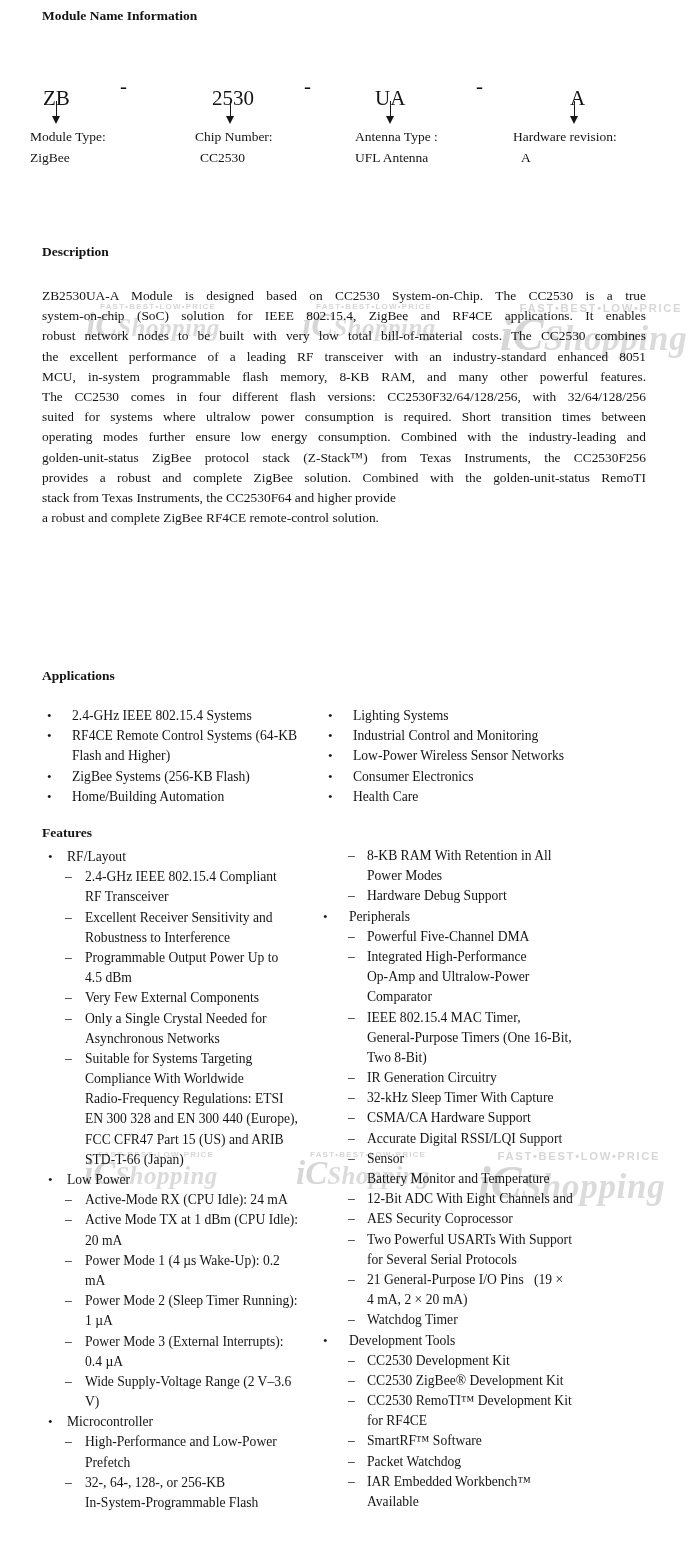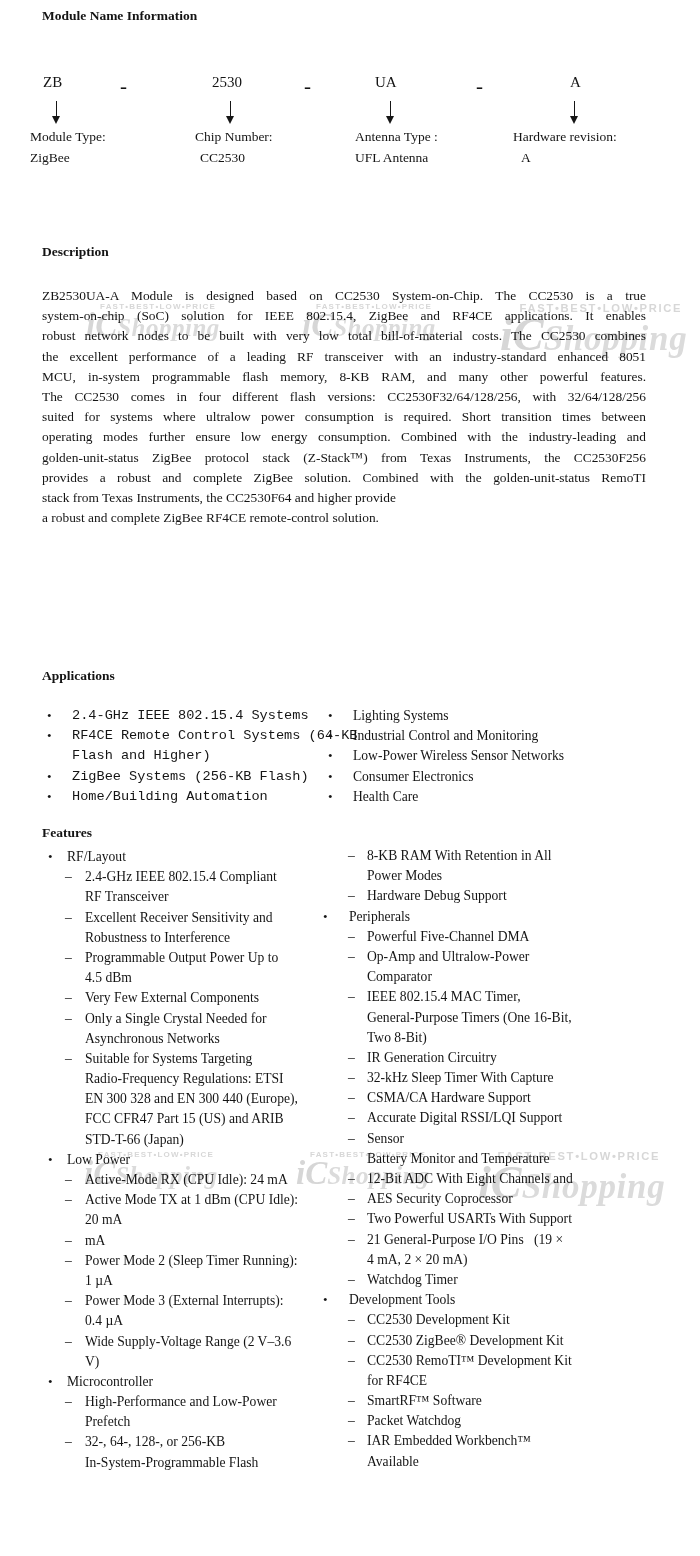--- a/index.html
+++ b/index.html
@@ -17,21 +17,21 @@
   .wm-tag{display:block;font-size:8px;letter-spacing:1.2px;color:#d7d7d7;font-weight:bold;
           font-family:"Liberation Sans","DejaVu Sans",sans-serif;margin-left:14px;}
   .wm-logo{display:block;line-height:26px;margin-top:1px;color:#dadada;}
   .wm-ic{font-size:33px;font-weight:bold;font-style:italic;color:#d6d6d6;}
   .wm-shop{font-size:25px;font-weight:bold;font-style:italic;letter-spacing:0.5px;color:#dbdbdb;}
   .wm-tile.big{transform:scale(1.4);transform-origin:left top;}
   
   .content{position:absolute;inset:0;z-index:2;}
   .hd{position:absolute;font-size:13.5px;font-weight:bold;white-space:nowrap;}
   
-  .code{position:absolute;top:74px;font-size:15px;white-space:nowrap;}
+  .code{position:absolute;top:86px;font-size:21px;white-space:nowrap;}
   .sep{position:absolute;top:74px;font-size:21px;}
   .c0{left:43px}.s0{left:120px}.c1{left:212px}.s1{left:304px}
   .c2{left:375px}.s2{left:476px}.c3{left:570px}
   .arrow{position:absolute;top:101px;width:9px;height:23px;}
   .a0{left:52px}.a1{left:226px}.a2{left:386px}.a3{left:570px}
   .arrow .shaft{position:absolute;left:3.5px;top:0;width:1.6px;height:16px;background:#161616;}
   .arrow .head{position:absolute;left:0;top:15px;width:0;height:0;
                border-left:4.5px solid transparent;border-right:4.5px solid transparent;
                border-top:8px solid #161616;}
   .mlabel,.mvalue{position:absolute;font-size:13.5px;white-space:nowrap;}
@@ -41,21 +41,21 @@
   
   .desc{position:absolute;left:42px;top:286px;width:604px;font-size:13.4px;}
   .desc .dline{height:20.2px;line-height:20.2px;}
   .desc .j{text-align:justify;text-align-last:justify;}
   
   .col{position:absolute;font-size:13.6px;line-height:20.2px;}
   .col .row{position:relative;}
   .marker{position:absolute;top:0;}
   .apps-left{left:47px;top:706px;width:280px;}
   .apps-right{left:328px;top:706px;width:300px;}
-  .apps-left .txt{padding-left:25px;font-family:Liberation Mono, monospace;}
+  .apps-left .txt{padding-left:25px;}
   .apps-right .txt{padding-left:25px;}
   .bullet{font-size:13px;}
   .feat-left{left:48px;top:847px;width:268px;}
   .feat-right{left:323px;top:846px;width:330px;}
   .gtitle{position:relative;}
   .feat-left .gtitle .txt{padding-left:19px;}
   .feat-right .gtitle .txt{padding-left:26px;}
   .feat-left .item .marker{left:17px;}
   .feat-right .item .marker{left:25px;}
   .feat-left .item .txt{padding-left:37px;}
@@ -251,20 +251,21 @@
           <span class="marker">–</span>
           <div class="txt">
             <div class="line">Only a Single Crystal Needed for</div>
             <div class="line">Asynchronous Networks</div>
           </div>
         </div>
         <div class="row item">
           <span class="marker">–</span>
           <div class="txt">
             <div class="line">Suitable for Systems Targeting</div>
+            <div class="line">Compliance With Worldwide</div>
             <div class="line">Radio-Frequency Regulations: ETSI</div>
             <div class="line">EN 300 328 and EN 300 440 (Europe),</div>
             <div class="line">FCC CFR47 Part 15 (US) and ARIB</div>
             <div class="line">STD-T-66 (Japan)</div>
           </div>
         </div>
         <div class="row gtitle">
           <span class="marker bullet">•</span>
           <div class="txt">
             <div class="line">Low Power</div>
@@ -279,20 +280,21 @@
         <div class="row item">
           <span class="marker">–</span>
           <div class="txt">
             <div class="line">Active Mode TX at 1 dBm (CPU Idle):</div>
             <div class="line">20 mA</div>
           </div>
         </div>
         <div class="row item">
           <span class="marker">–</span>
           <div class="txt">
+            <div class="line">Power Mode 1 (4 µs Wake-Up): 0.2</div>
             <div class="line">mA</div>
           </div>
         </div>
         <div class="row item">
           <span class="marker">–</span>
           <div class="txt">
             <div class="line">Power Mode 2 (Sleep Timer Running):</div>
             <div class="line">1 µA</div>
           </div>
         </div>
@@ -353,20 +355,21 @@
         </div>
         <div class="row item">
           <span class="marker">–</span>
           <div class="txt">
             <div class="line">Powerful Five-Channel DMA</div>
           </div>
         </div>
         <div class="row item">
           <span class="marker">–</span>
           <div class="txt">
+            <div class="line">Integrated High-Performance</div>
             <div class="line">Op-Amp and Ultralow-Power</div>
             <div class="line">Comparator</div>
           </div>
         </div>
         <div class="row item">
           <span class="marker">–</span>
           <div class="txt">
             <div class="line">IEEE 802.15.4 MAC Timer,</div>
             <div class="line">General-Purpose Timers (One 16-Bit,</div>
             <div class="line">Two 8-Bit)</div>
@@ -412,20 +415,21 @@
         <div class="row item">
           <span class="marker">–</span>
           <div class="txt">
             <div class="line">AES Security Coprocessor</div>
           </div>
         </div>
         <div class="row item">
           <span class="marker">–</span>
           <div class="txt">
             <div class="line">Two Powerful USARTs With Support</div>
+            <div class="line">for Several Serial Protocols</div>
           </div>
         </div>
         <div class="row item">
           <span class="marker">–</span>
           <div class="txt">
             <div class="line">21 General-Purpose I/O Pins&nbsp;&nbsp;&nbsp;(19 ×</div>
             <div class="line">4 mA, 2 × 20 mA)</div>
           </div>
         </div>
         <div class="row item">

